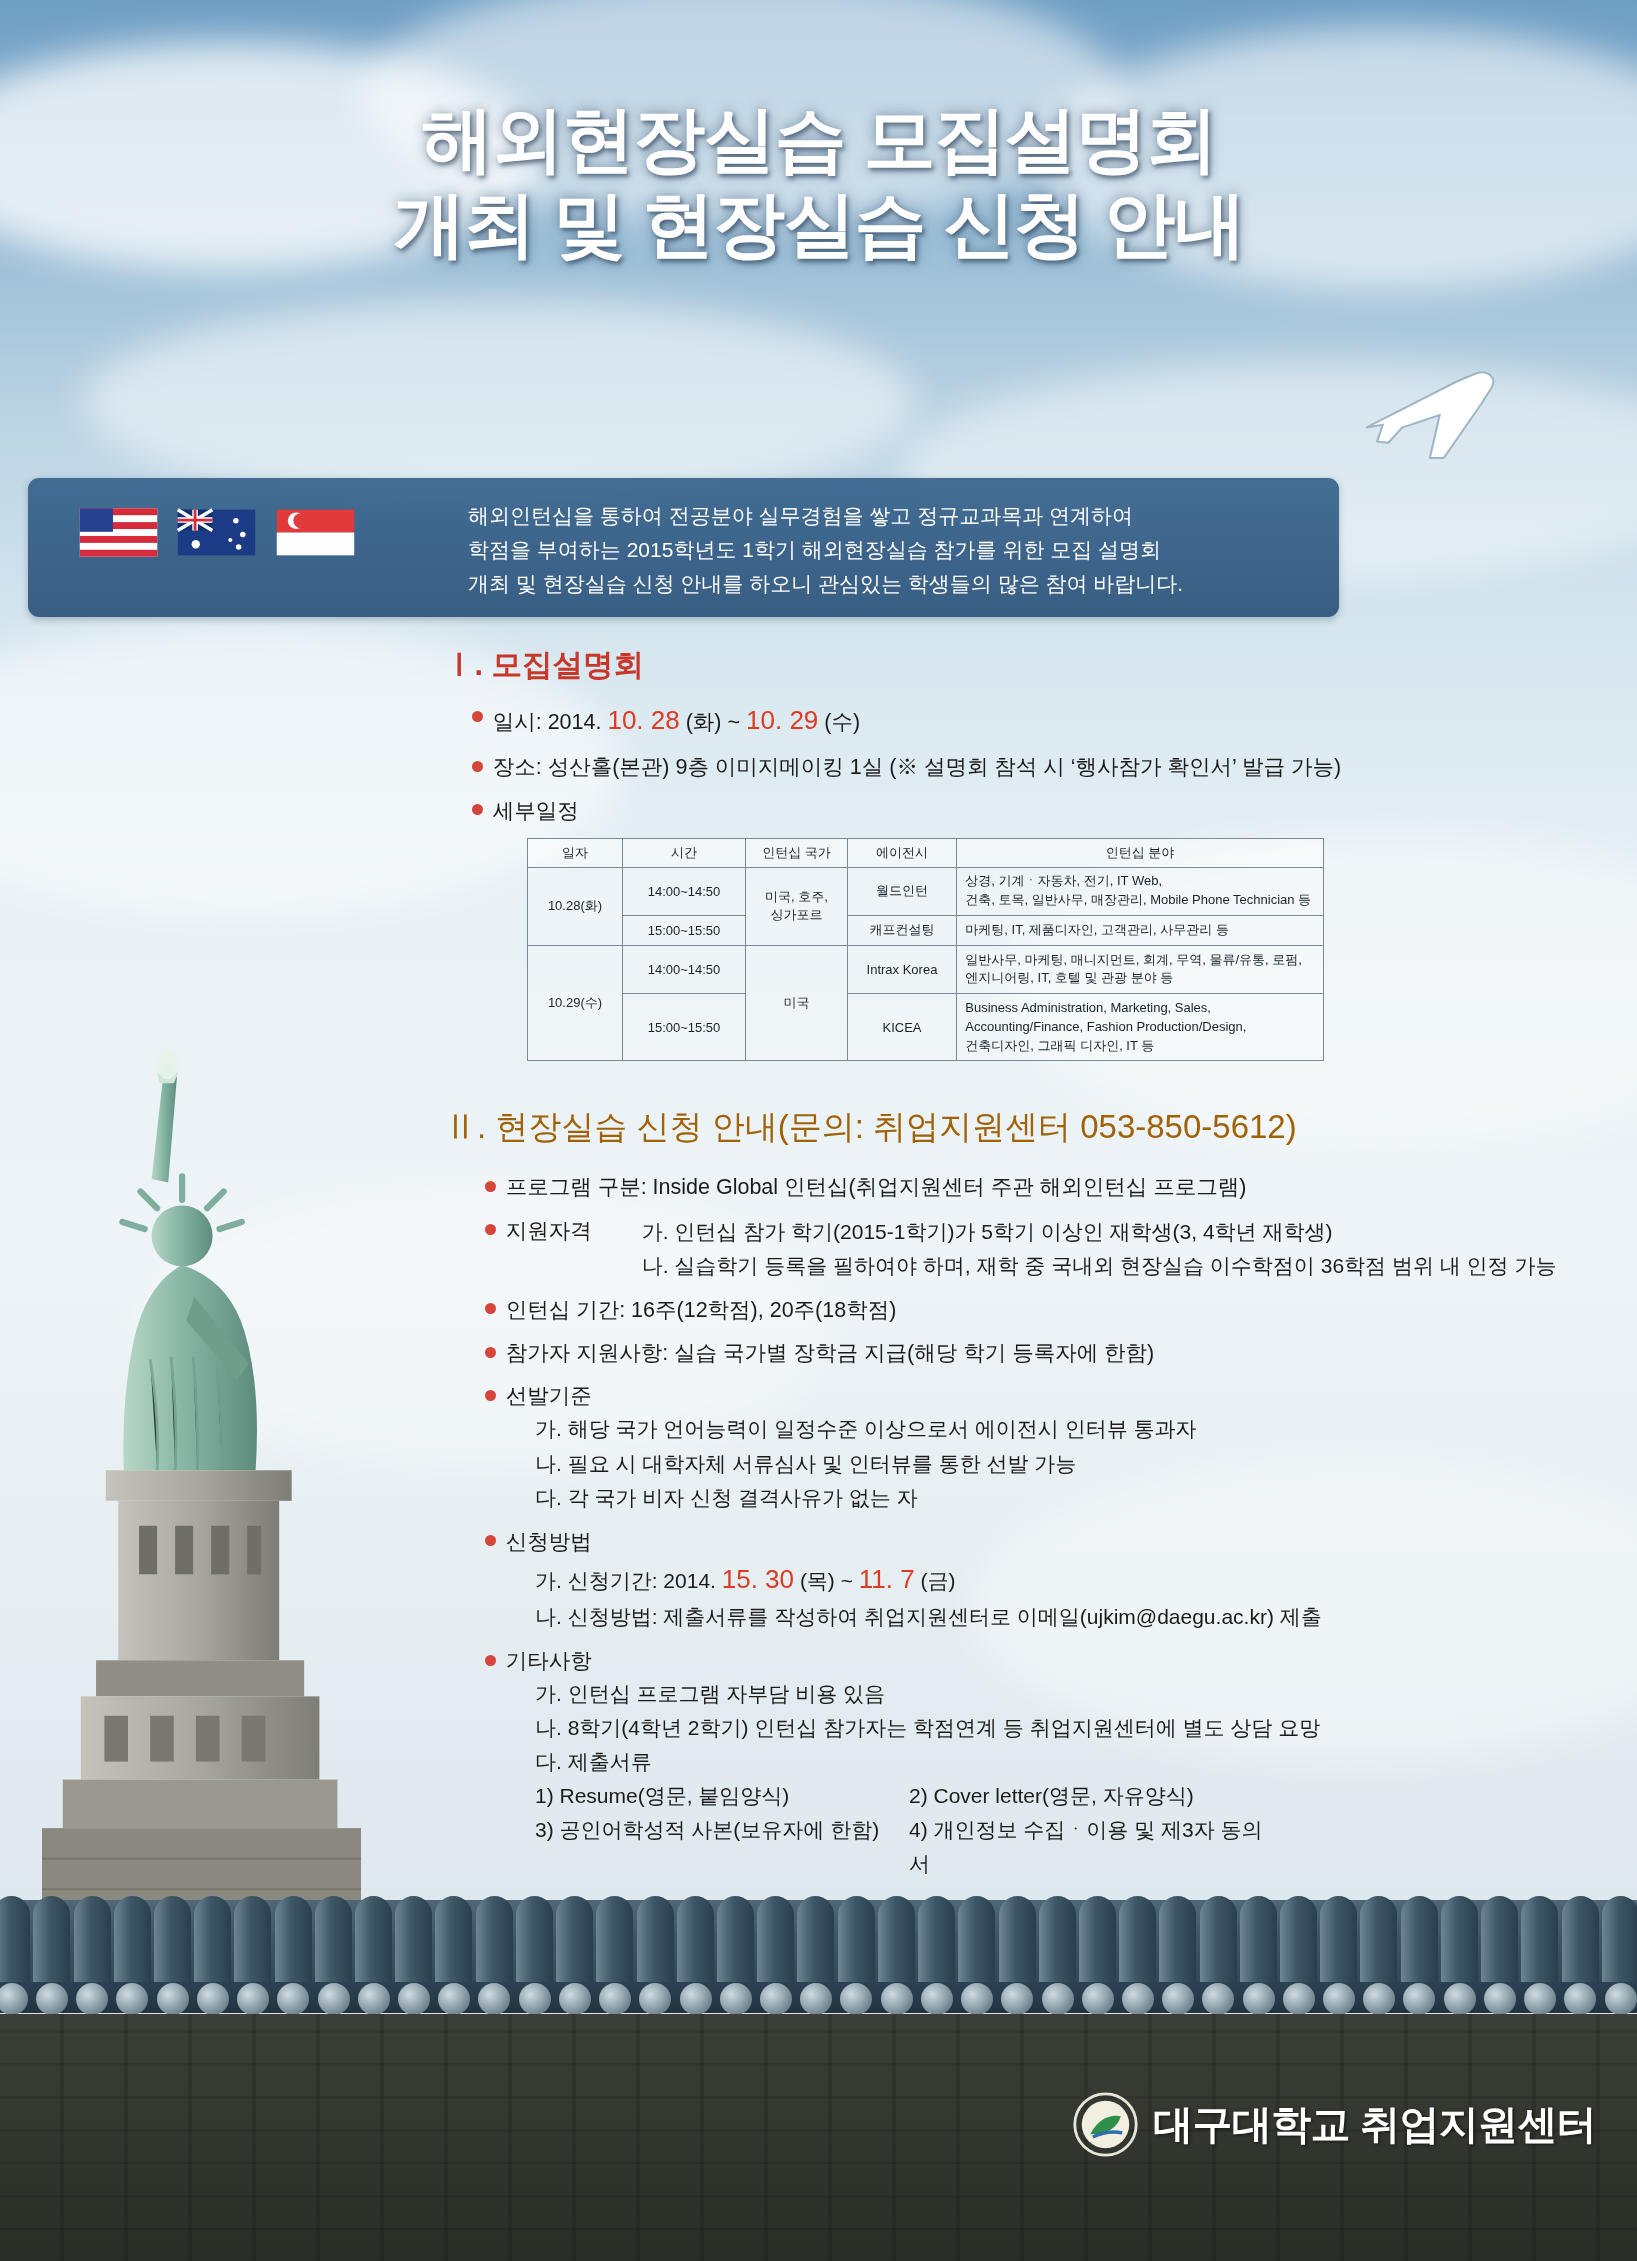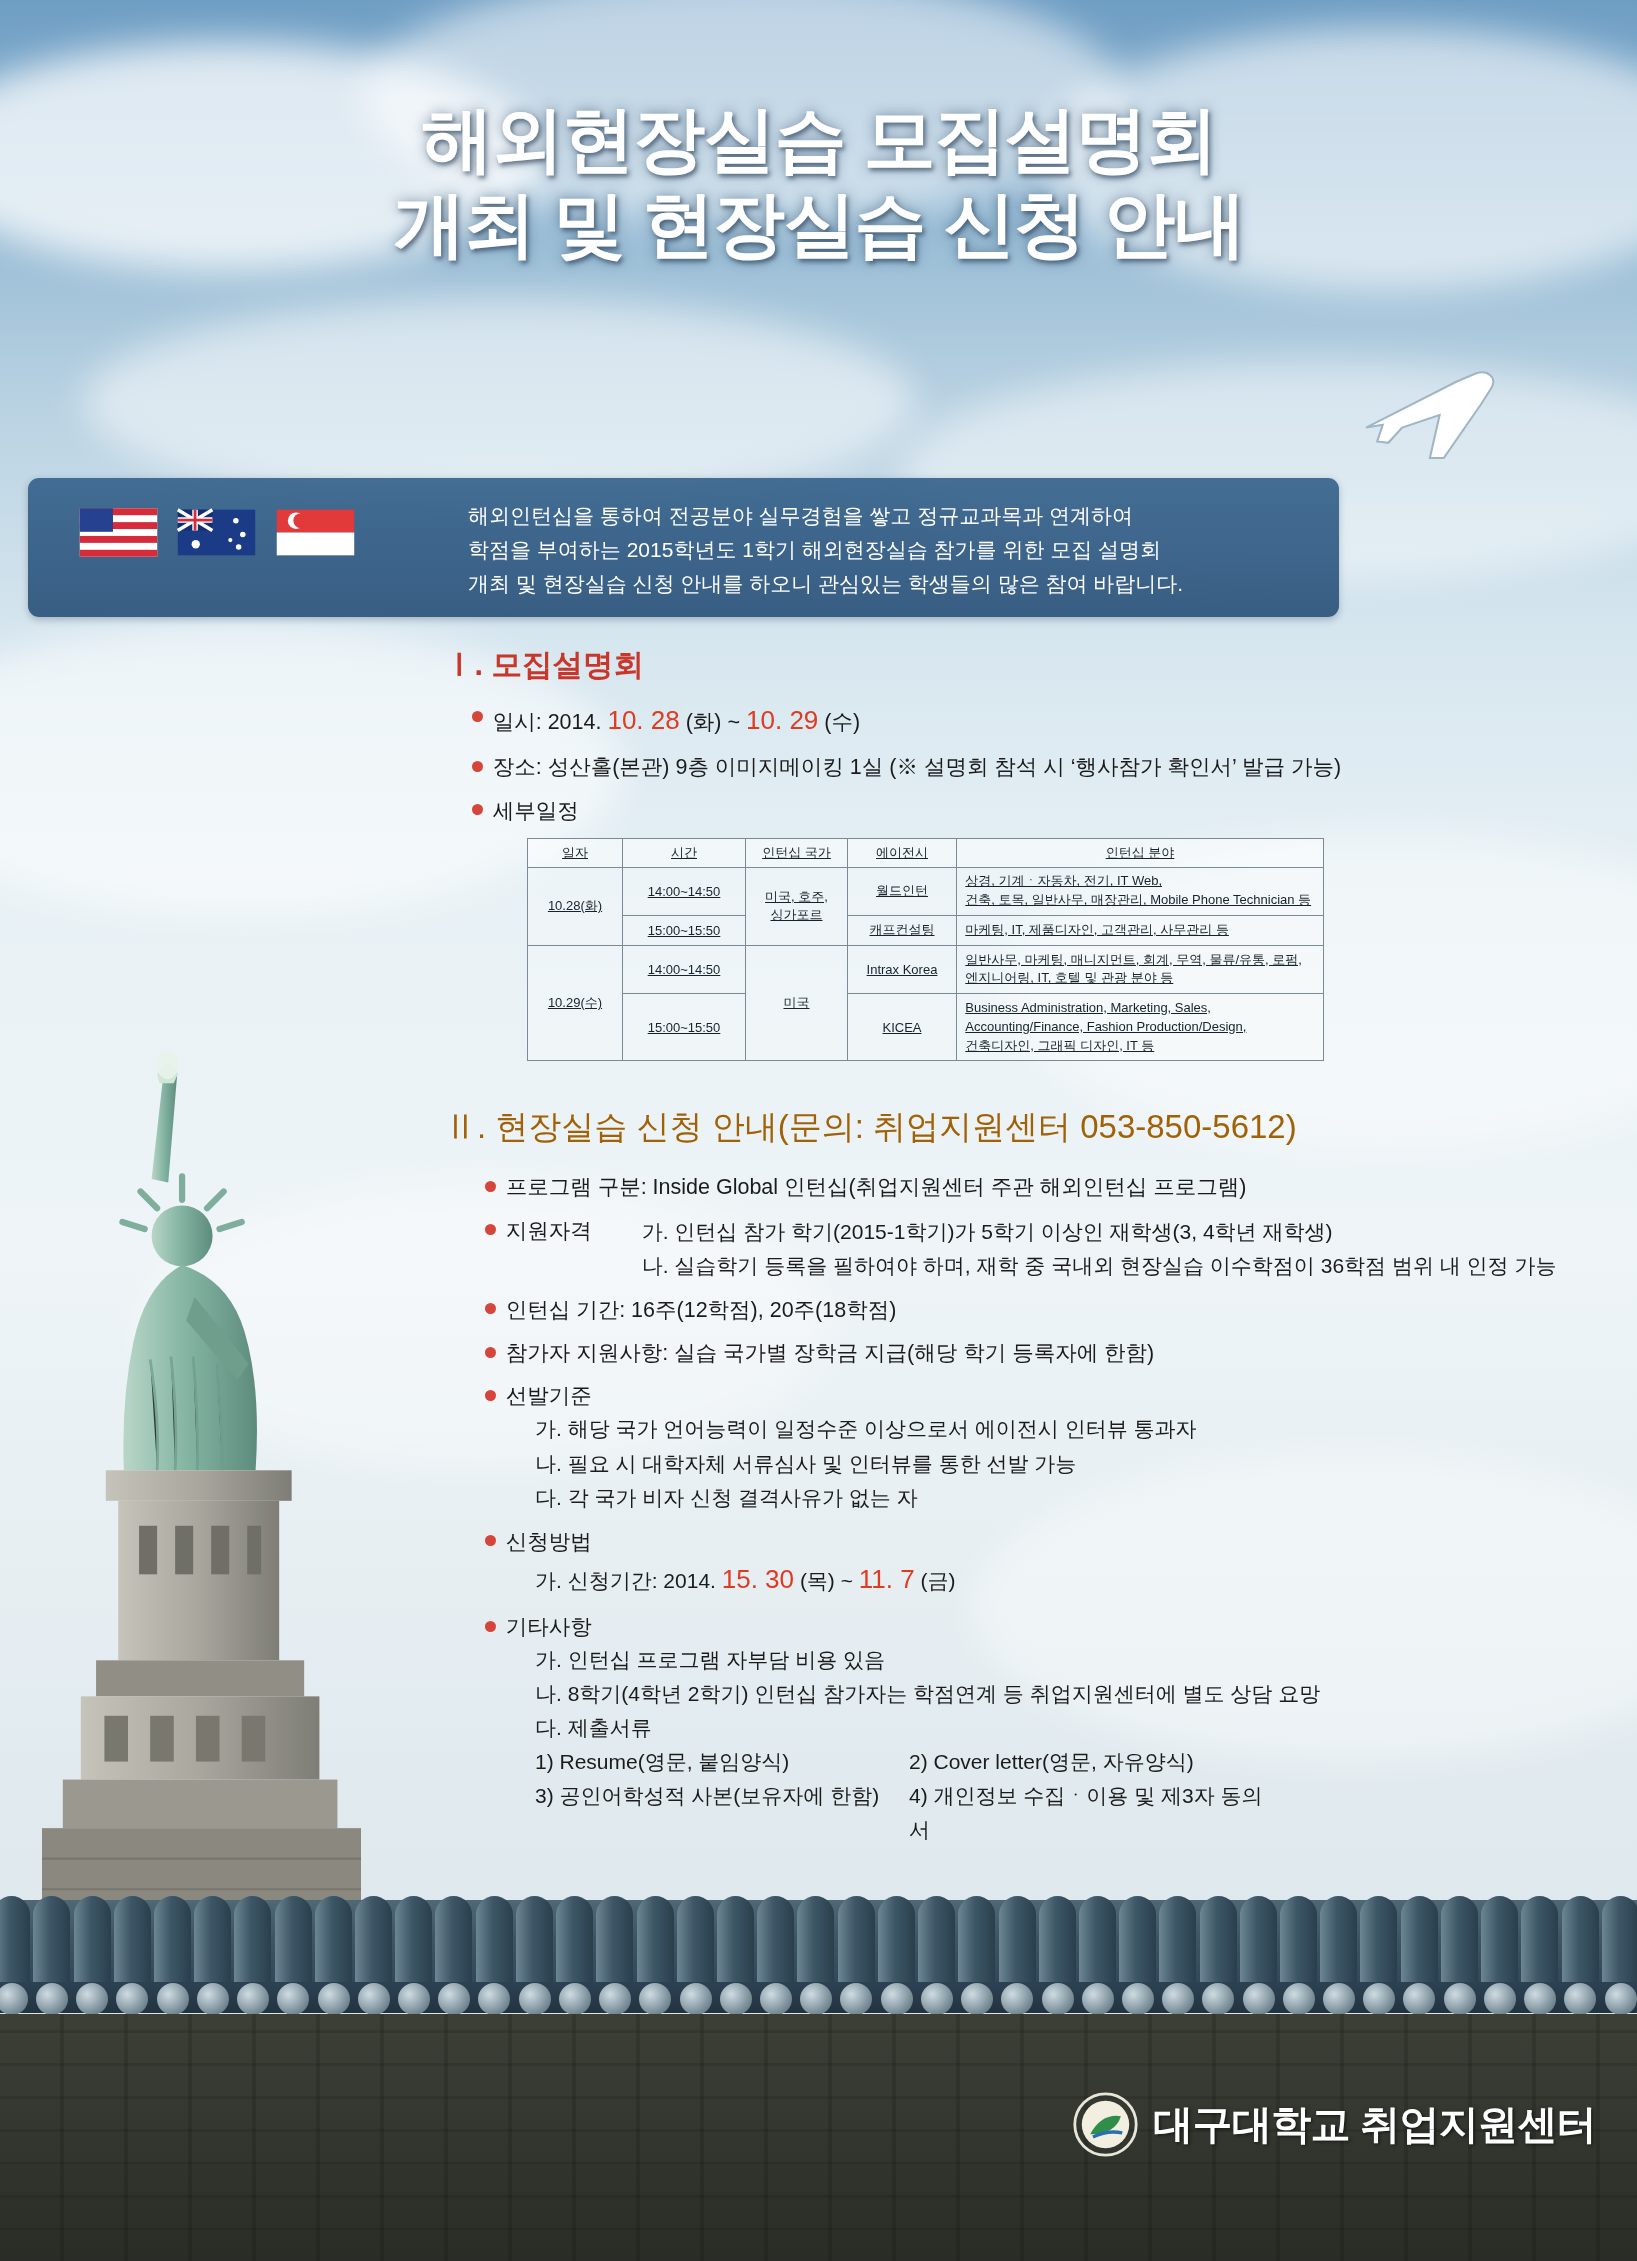--- a/index.html
+++ b/index.html
@@ -49,21 +49,21 @@
   .bullets{margin-left:472px;margin-top:15.3px;}
   .bullet-row{display:flex;align-items:flex-start;margin-bottom:11px;}
   .dot{width:11px;height:11px;border-radius:50%;background:#d6453a;margin-top:9.7px;margin-right:9.7px;flex:0 0 auto;}
   .btxt{font-size:21.5px;color:#1b1b1b;line-height:1.5;}
   .red{color:#e03a21;font-weight:normal;font-size:26px;}
   .sub-lines{margin-left:50px;font-size:21px;color:#1b1b1b;line-height:1.62;}
 
   
   table.sched{border-collapse:collapse;margin-left:527px;margin-top:7px;width:797px;background:rgba(255,255,255,.25);}
   table.sched th,table.sched td{
-    border:0.7px solid #7b8b95;font-size:13px;color:#17232b;padding:4.9px 5.5px;text-align:center;vertical-align:middle;text-decoration:underline;
+    border:0.7px solid #7b8b95;font-size:13px;color:#17232b;padding:4.9px 5.5px;text-align:center;vertical-align:middle;
   }
   table.sched th{font-weight:normal;background:rgba(255,255,255,.35);}
   table.sched td.left{text-align:left;padding-left:8.3px;line-height:1.45;}
 
   
   .doccols{margin-left:50px;display:flex;font-size:21px;color:#1b1b1b;line-height:1.62;}
   .doccols .col{width:374px;}
 
   
   .statue{position:absolute;left:21px;top:971px;width:361px;height:957px;z-index:4;}
@@ -332,20 +332,21 @@
         <div class="btxt">신청방법</div>
       </div>
       <div class="sub-lines">
         <div>
           <span>가. 신청기간: 2014.</span>
           <span class="red">15. 30</span>
           <span>(목) ~</span>
           <span class="red">11. 7</span>
           <span>(금)</span>
         </div>
+        <div>나. 신청방법: 제출서류를 작성하여 취업지원센터로 이메일(ujkim@daegu.ac.kr) 제출</div>
       </div>
     </div>
 
     <div class="bullet-row" style="flex-direction:column">
       <div style="display:flex;align-items:flex-start">
         <div class="dot"></div>
         <div class="btxt">기타사항</div>
       </div>
       <div class="sub-lines">
         <div>가. 인턴십 프로그램 자부담 비용 있음</div>

